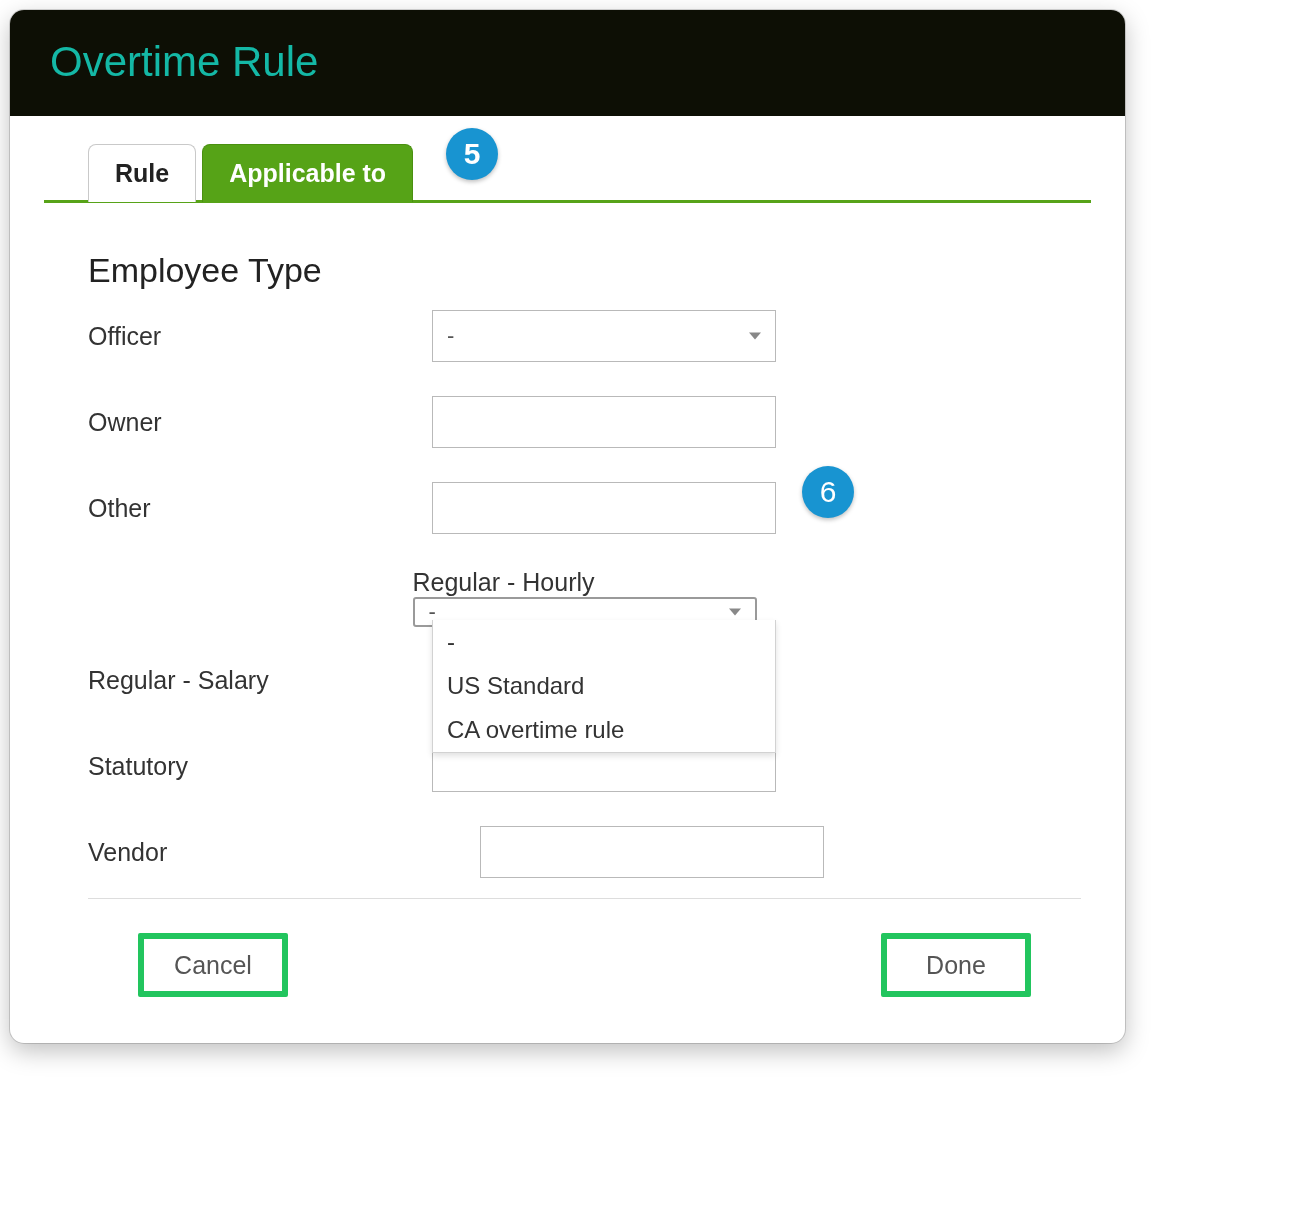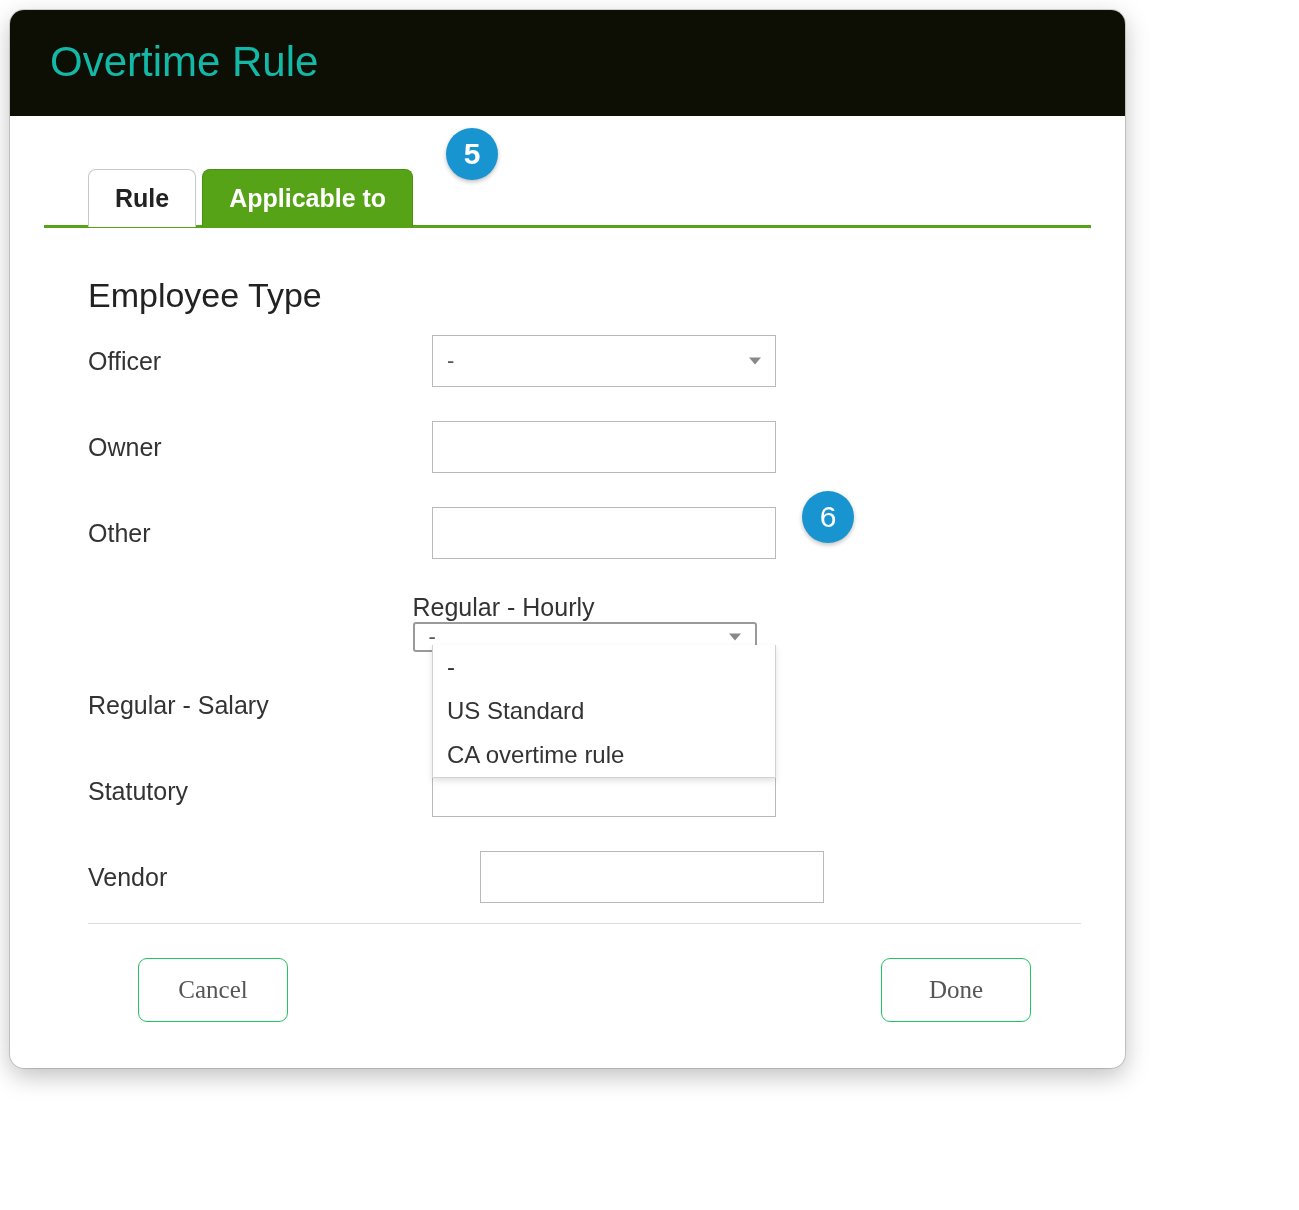--- a/index.html
+++ b/index.html
@@ -54,21 +54,20 @@
     background: #fff;
     color: #222;
     border: 1px solid #c9c9c9;
     border-bottom: none;
   }
   .tab-active {
     background: #56a317;
     color: #fff;
     border: 1px solid #4a9010;
     border-bottom: none;
-    margin-top: 25px;
   }
   .callout-badge {
     width: 52px; height: 52px;
     border-radius: 50%;
     background: #1894d1;
     color: #fff;
     font-size: 30px;
     display: flex; align-items: center; justify-content: center;
     position: absolute;
     box-shadow: 0 2px 4px rgba(0,0,0,.25);
@@ -148,27 +147,26 @@
     margin: 0 0 34px 0;
   }
   .dialog-footer {
     display: flex;
     justify-content: space-between;
     padding: 0 50px 0 50px;
   }
   .btn {
     min-width: 150px;
     height: 64px;
-    border: 1px solid #22c55e;
+    border: 6px solid #22c55e;
     background: #fff;
     font-size: 25px;
     color: #555;
     cursor: pointer;
-    border-radius: 9px;
-    font-family: Liberation Serif, serif;
+    border-radius: 2px;
   }
 </style>
 </head>
 <body>
 
 <div class="dialog">
 
   <div class="dialog-header">
     <h1 class="dialog-title">Overtime Rule</h1>
   </div>

